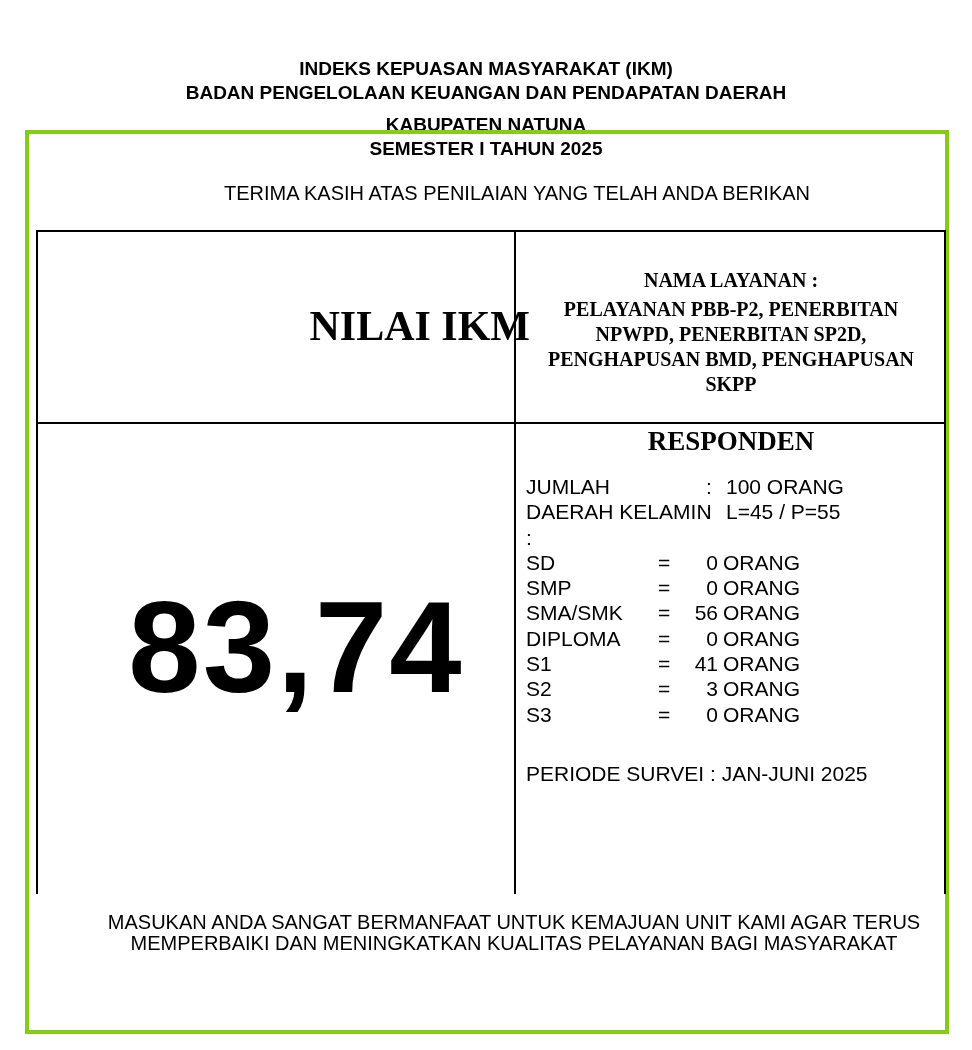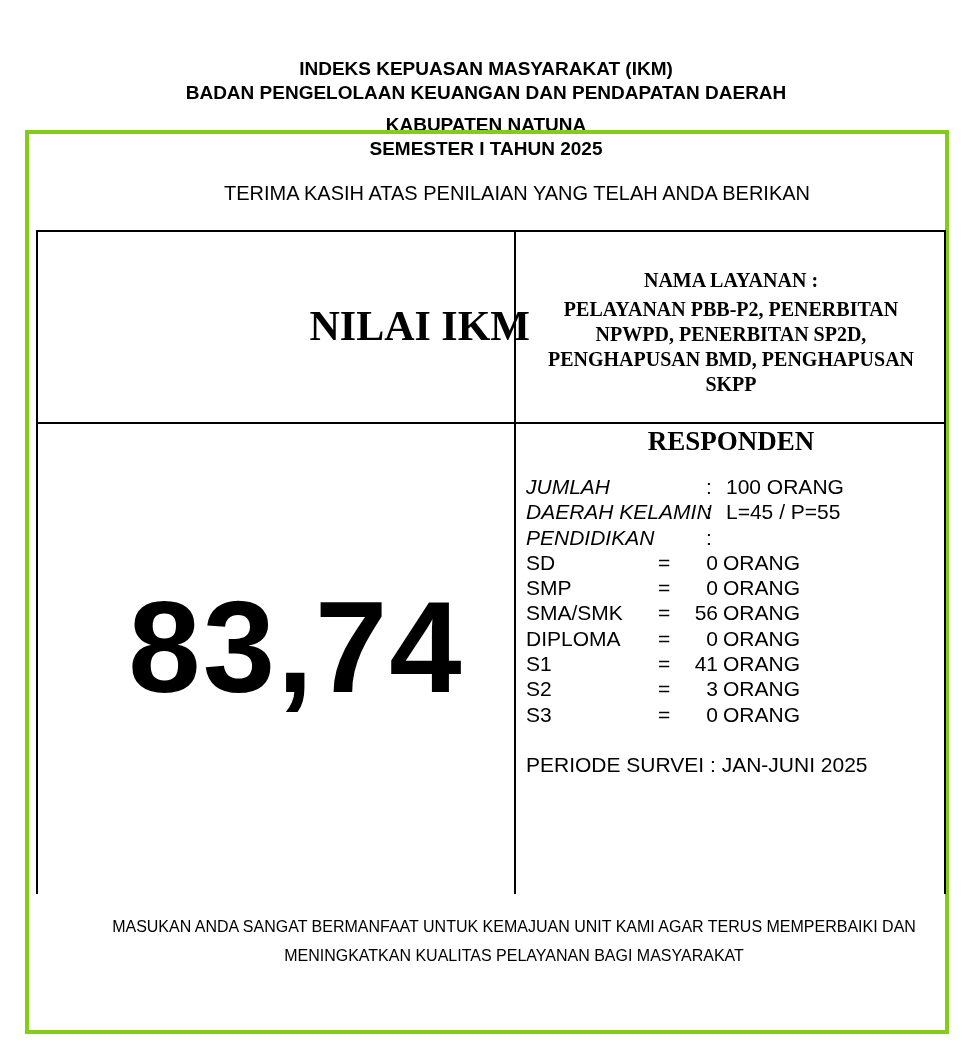--- a/index.html
+++ b/index.html
@@ -31,29 +31,29 @@
 
     .score { position: absolute; left: 0; top: 340px; width: 516px; text-align: center;
       font-family: "Liberation Sans", sans-serif; font-weight: bold; font-size: 130px; letter-spacing: 2px; }
 
     .resp-title { position: absolute; left: 478px; top: 194px; width: 430px; text-align: center;
       font-family: "Liberation Serif", serif; font-weight: bold; font-size: 27px; }
 
     .resp { position: absolute; left: 488px; top: 242px; font-family: "Liberation Sans", sans-serif;
       font-size: 21px; line-height: 25.3px; }
     .row { display: flex; white-space: nowrap; }
-    .row .k1 { width: 180px; font-style: italic; }
+    .row .k1 { width: 180px; }
     .row .c1 { width: 20px; }
     .row .k2 { width: 132px; }
     .row .c2 { width: 22px; }
     .row .num { width: 38px; text-align: right; padding-right: 5px; }
-    .periode { margin-top: 25px; }
+    .periode { margin-top: 34px; }
 
     .footer { position: absolute; left: 60px; top: 778px; width: 850px; text-align: center;
-      font-family: "Liberation Sans", sans-serif; font-size: 16px; line-height: 29px; }
+      font-family: "Liberation Sans", sans-serif; font-size: 20px; line-height: 21px; }
   </style>
 </head>
 <body>
 
 <div class="header">
   <span class="line">INDEKS KEPUASAN MASYARAKAT (IKM)</span>
   <span class="line">BADAN PENGELOLAAN KEUANGAN DAN PENDAPATAN DAERAH</span>
   <span class="line l3">KABUPATEN NATUNA</span>
   <span class="line">SEMESTER I TAHUN 2025</span>
 </div>
@@ -81,21 +81,20 @@
         <span class="k1">JUMLAH</span>
         <span class="c1">:</span>
         <span>100 ORANG</span>
       </div>
       <div class="row">
         <span class="k1">DAERAH KELAMIN</span>
         <span class="c1">:</span>
         <span>L=45 / P=55</span>
       </div>
       <div class="row">
-        <span class="k1">PENDIDIKAN</span>
         <span class="c1">:</span>
       </div>
       <div class="row">
         <span class="k2">SD</span>
         <span class="c2">=</span>
         <span class="num">0</span>
         <span>ORANG</span>
       </div>
       <div class="row">
         <span class="k2">SMP</span>

